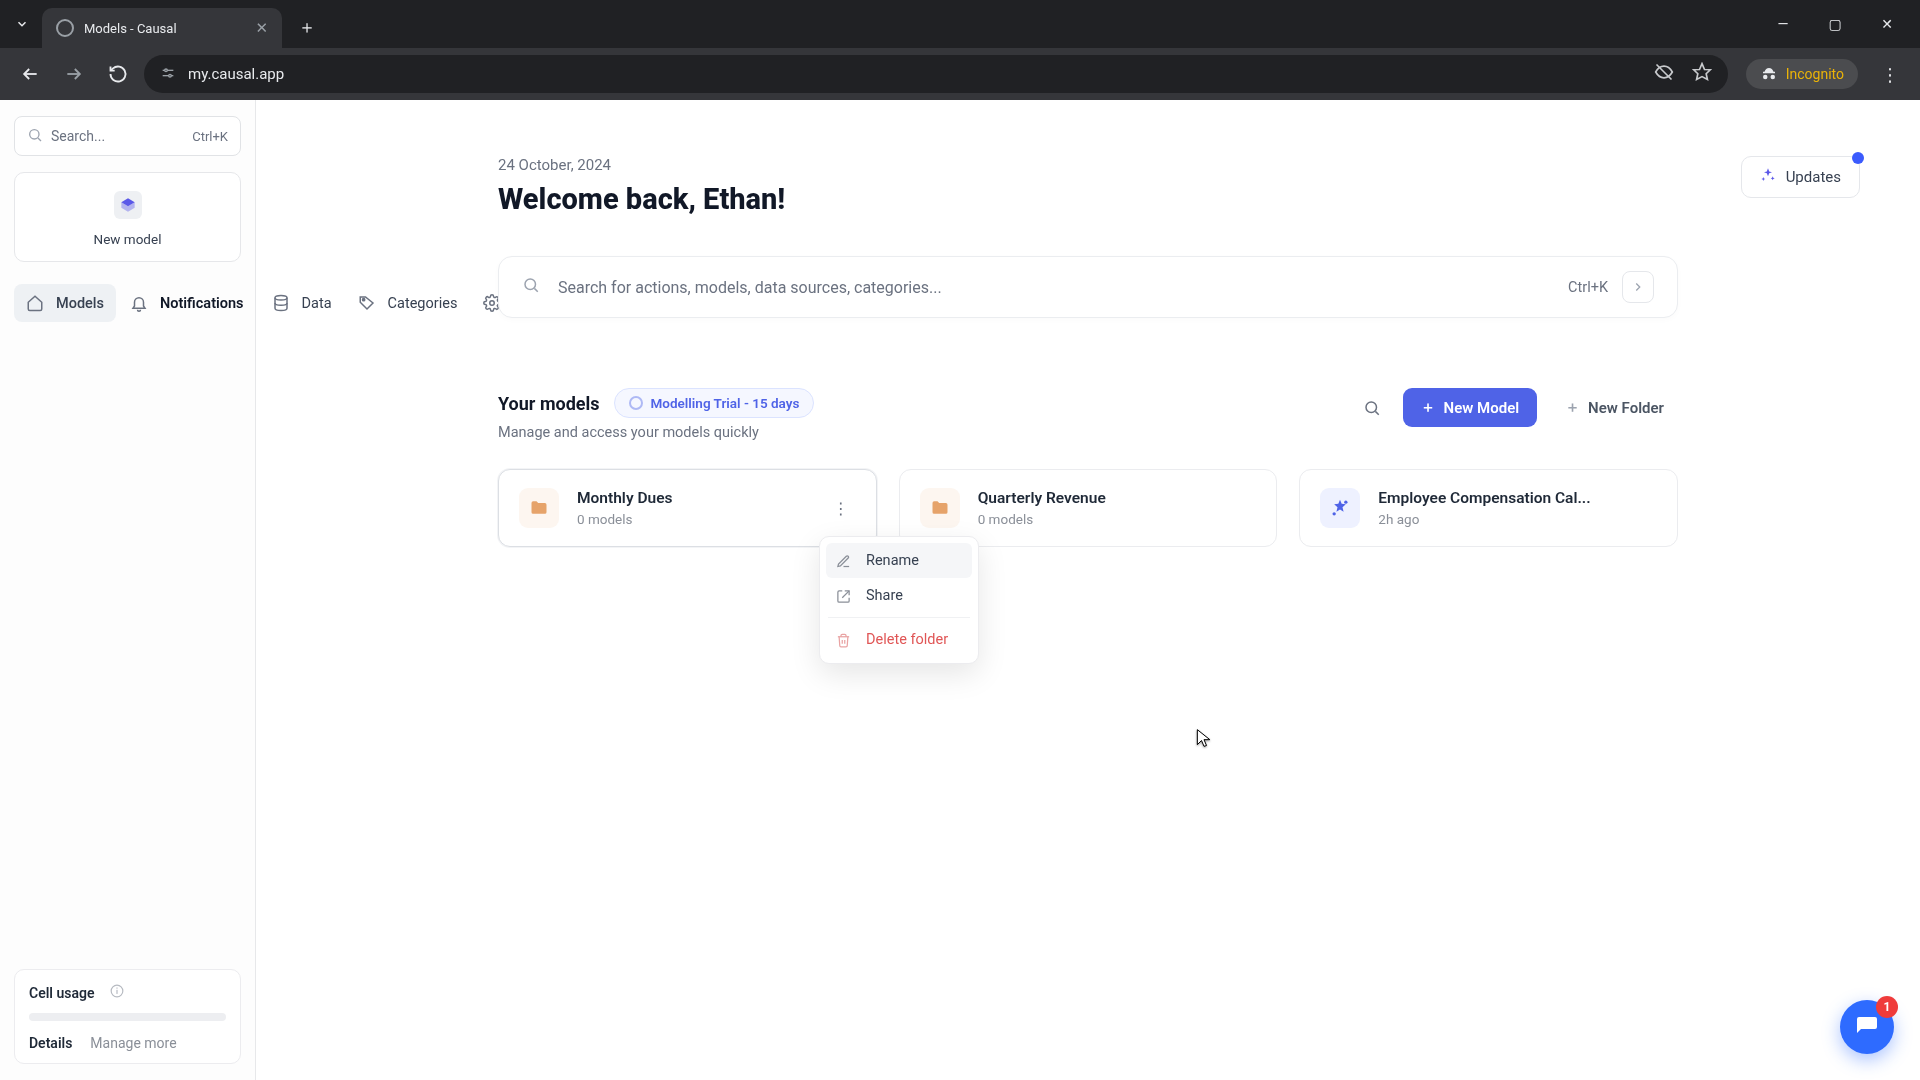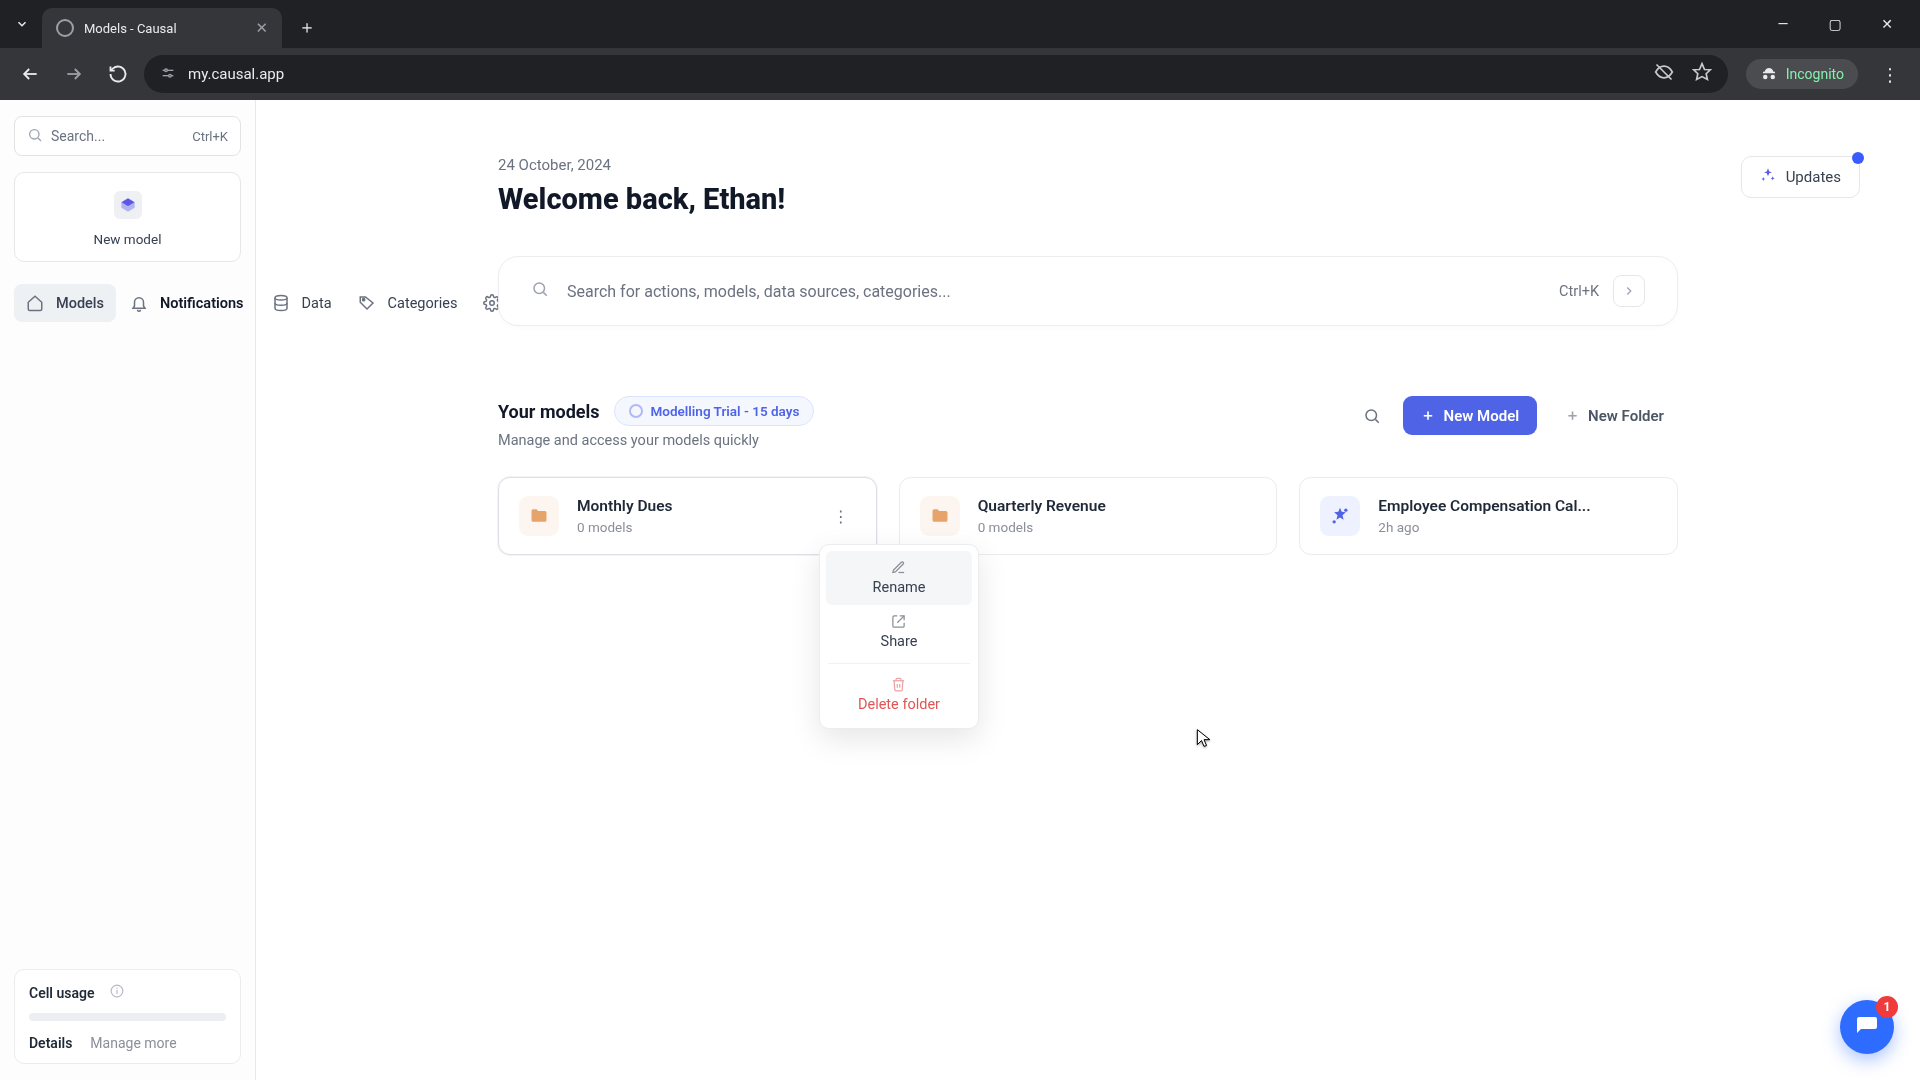--- a/index.html
+++ b/index.html
@@ -15,21 +15,21 @@
 .new-tab { width:30px; height:30px; display:flex; align-items:center; justify-content:center; color:#e8eaed; font-size:18px; margin-left:10px; margin-top:6px; cursor:pointer;}
 .window-controls { margin-left:auto; display:flex; gap:22px; color:#e8eaed; padding-right:10px;}
 .window-controls span { width:30px; text-align:center; cursor:pointer; font-size:14px;}
 
 .address-row { height:52px; background:#35363a; display:flex; align-items:center; padding:0 12px; gap:8px; }
 .nav-btn { width:36px; height:36px; display:flex; align-items:center; justify-content:center; color:#9aa0a6; border-radius:50%; font-size:18px;}
 .nav-btn.active { color:#e8eaed; }
 .url-bar { flex:1; height:38px; background:#202124; border-radius:20px; display:flex; align-items:center; padding:0 16px; color:#e8eaed; font-size:15px; gap:12px;}
 .url-bar .site-icon { color:#9aa0a6; font-size:14px;}
 .url-right { display:flex; align-items:center; gap:18px; color:#c8cacd;}
-.incognito-badge { background:#4b4c4f; color:#86efac; padding:6px 14px; border-radius:18px; font-size:14px; display:flex; align-items:center; gap:8px; margin-left:10px;}
+.incognito-badge { background:#4b4c4f; color:#eab308; padding:6px 14px; border-radius:18px; font-size:14px; display:flex; align-items:center; gap:8px; margin-left:10px;}
 
 
 .app { flex:1; background:#fff; display:flex; overflow:hidden; position:relative;}
 .sidebar { width:256px; border-right:1px solid #e7e8ea; display:flex; flex-direction:column; padding:16px 14px; background:#fdfdfd;}
 .brand-row { display:flex; align-items:center; gap:10px; padding:6px 4px 16px 4px;}
 .brand-circle { width:22px; height:22px; border-radius:50%; border:2px solid #d5d7db;}
 .brand-text { font-size:14px; font-weight:700; letter-spacing:1px; color:#222;}
 .avatar-badge { margin-left:auto; width:24px; height:24px; border-radius:50%; background:#2e9e5b; color:#fff; font-size:11px; font-weight:600; display:flex; align-items:center; justify-content:center;}
 
 .search-box { height:40px; border:1px solid #e1e3e6; border-radius:8px; display:flex; align-items:center; padding:0 12px; color:#6b7280; font-size:14px; gap:8px; background:#fff;}
@@ -61,21 +61,21 @@
 .help-row .chat-ico{ margin-left:auto; color:#9ca3af;}
 
 
 .main { flex:1; position:relative; overflow:hidden;}
 .main-inner { max-width:1300px; margin:0 auto; padding:56px 60px 0 60px;}
 .date-line { font-size:15px; color:#6b7280;}
 .welcome { font-size:29px; font-weight:800; color:#111827; margin-top:8px;}
 .updates-btn { position:absolute; top:56px; right:60px; border:1px solid #e5e7eb; border-radius:10px; padding:10px 18px; font-size:15px; color:#374151; display:flex; align-items:center; gap:10px; background:#fff; cursor:pointer;}
 .updates-dot { width:12px; height:12px; background:#3b5bfd; border-radius:50%; position:absolute; top:-5px; right:-5px;}
 
-.big-search { margin-top:40px; height:70px; border:1px solid #ebedf0; border-radius:20px; background:#fff; display:flex; align-items:center; padding:0 32px; font-size:16px; color:#6b7280; box-shadow:0 2px 6px rgba(0,0,0,0.02);}
+.big-search { margin-top:40px; height:62px; border:1px solid #ebedf0; border-radius:14px; background:#fff; display:flex; align-items:center; padding:0 23px; font-size:16px; color:#6b7280; box-shadow:0 2px 6px rgba(0,0,0,0.02);}
 .big-search .arrow-box { margin-left:14px; width:32px; height:32px; border:1px solid #e5e7eb; border-radius:8px; display:flex; align-items:center; justify-content:center; color:#9ca3af;}
 
 .section-head { margin-top:70px; display:flex; align-items:flex-start;}
 .section-left { display:flex; flex-direction:column; gap:6px;}
 .section-title-row { display:flex; align-items:center; gap:14px;}
 .section-title { font-size:18px; font-weight:700; color:#111827;}
 .trial-badge { border:1px solid #dbe3ff; background:#f5f7ff; color:#4f63e7; font-size:13.5px; font-weight:600; padding:6px 14px; border-radius:18px; display:flex; align-items:center; gap:8px;}
 .trial-badge .ring{ width:14px;height:14px;border:2px solid #aeb9f5;border-radius:50%;}
 .section-sub { font-size:14.5px; color:#6b7280;}
 .section-actions { margin-left:auto; display:flex; align-items:center; gap:14px;}
@@ -89,21 +89,21 @@
 .folder-ico { width:40px; height:40px; border-radius:9px; background:#fdf6f0; display:flex; align-items:center; justify-content:center;}
 .folder-ico svg{width:20px;height:20px;}
 .model-ico { width:40px; height:40px; border-radius:9px; background:#eef1ff; display:flex; align-items:center; justify-content:center; color:#4f63e7; font-size:20px;}
 .card-texts { display:flex; flex-direction:column; gap:4px; overflow:hidden;}
 .card-title { font-size:15.5px; font-weight:600; color:#1f2937; white-space:nowrap; overflow:hidden; text-overflow:ellipsis;}
 .card-sub { font-size:13.5px; color:#8a8f98;}
 .kebab { margin-left:auto; width:30px; height:30px; display:flex; align-items:center; justify-content:center; border-radius:6px; color:#6b7280; cursor:pointer;}
 
 
 .context-menu { position:absolute; top:66px; left:320px; width:160px; background:#fff; border:1px solid #ececef; border-radius:10px; box-shadow:0 10px 30px rgba(0,0,0,0.10); padding:6px; z-index:5;}
-.ctx-item { display:flex; align-items:center; gap:4px; padding:9px 10px; border-radius:6px; font-size:14.5px; color:#374151; cursor:pointer;flex-direction:column;}
+.ctx-item { display:flex; align-items:flex-end; gap:14px; padding:9px 10px; border-radius:6px; font-size:14.5px; color:#374151; cursor:pointer;}
 .ctx-item.hover { background:#f5f6f8;}
 .ctx-item.danger { color:#e05656;}
 .ctx-sep { height:1px; background:#f0f1f3; margin:4px 2px;}
 .ctx-ico{ width:16px; color:#8a8f98; display:flex;}
 .ctx-item.danger .ctx-ico{color:#e9a3a3;}
 
 
 .cursor { position:absolute; left:938px; top:628px; pointer-events:none; z-index:20;}
 .cursor svg{width:20px;height:20px;filter:drop-shadow(0 1px 1px rgba(0,0,0,.4));}
 

